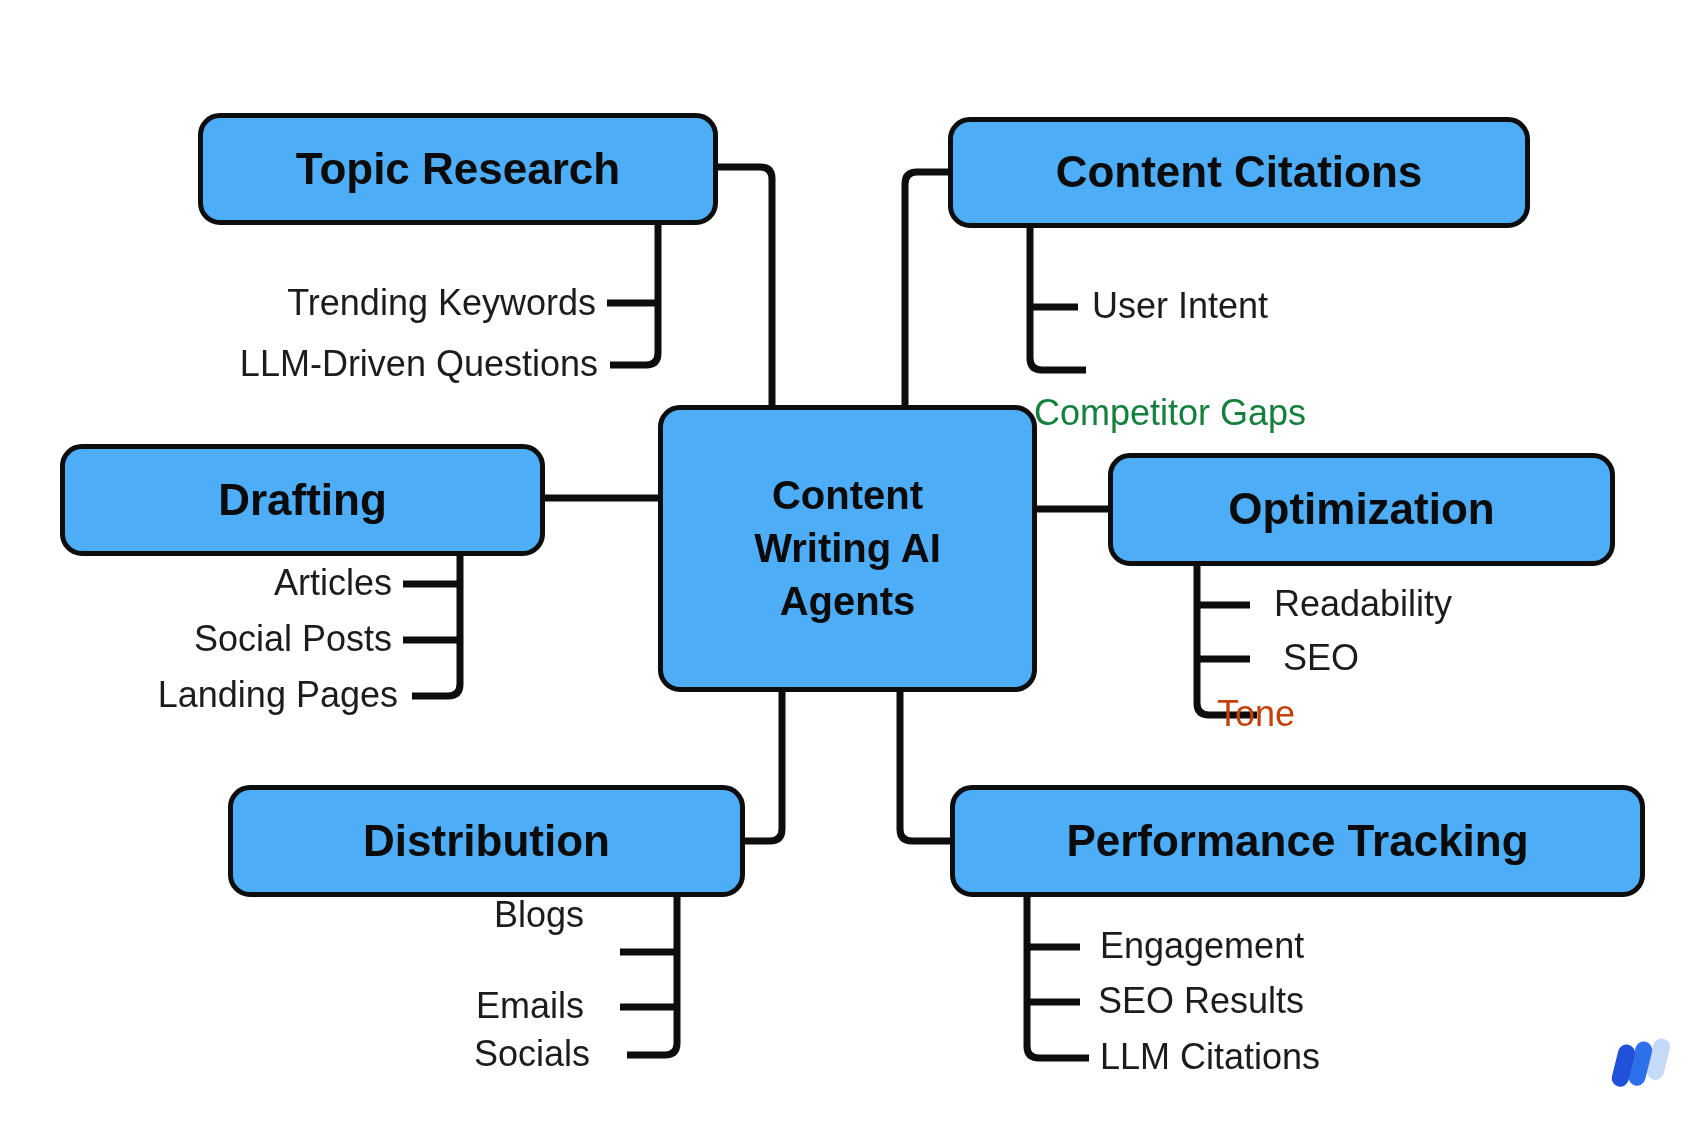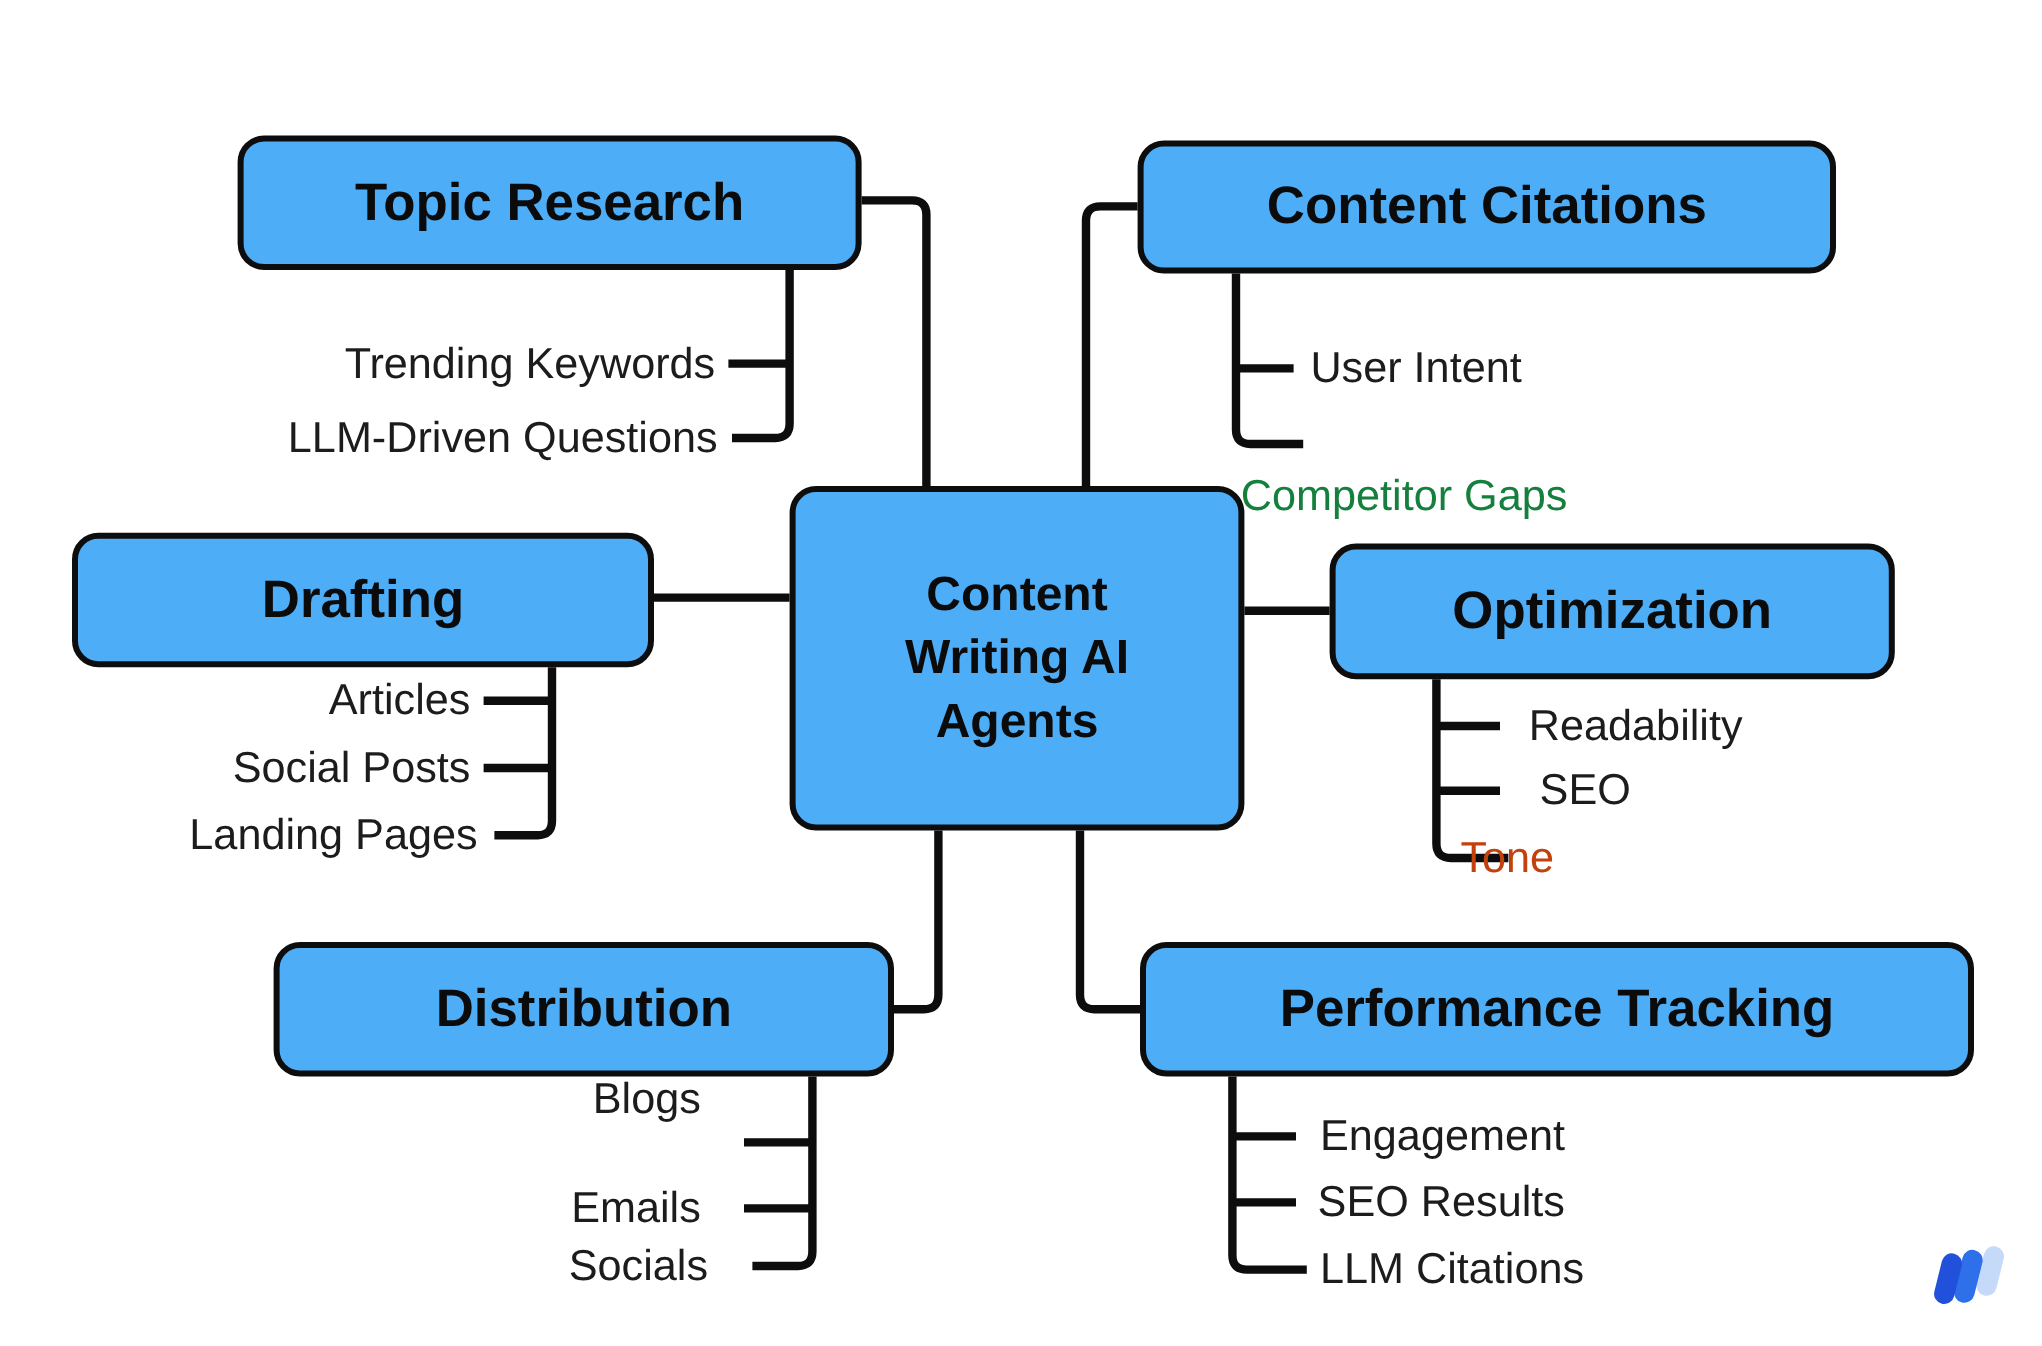--- a/index.html
+++ b/index.html
@@ -64,21 +64,21 @@
   <div id="nodes">
       <div class="node" style="left: 198px; top: 113px; width: 520px; height: 112px; background: rgb(77, 173, 247); border-color: rgb(13, 13, 13);">
         <span class="node-label" style="color: rgb(11, 11, 11);">Topic Research</span>
       </div>
       <div class="node" style="left: 948px; top: 117px; width: 582px; height: 111px; background: rgb(77, 173, 247); border-color: rgb(13, 13, 13);">
         <span class="node-label" style="color: rgb(11, 11, 11);">Content Citations</span>
       </div>
       <div class="node" style="left: 60px; top: 444px; width: 485px; height: 112px; background: rgb(77, 173, 247); border-color: rgb(13, 13, 13);">
         <span class="node-label" style="color: rgb(11, 11, 11);">Drafting</span>
       </div>
-      <div class="node" style="left: 1108px; top: 453px; width: 471px; height: 113px; background: rgb(77, 173, 247); border-color: rgb(13, 13, 13);">
+      <div class="node" style="left: 1108px; top: 453px; width: 507px; height: 113px; background: rgb(77, 173, 247); border-color: rgb(13, 13, 13);">
         <span class="node-label" style="color: rgb(11, 11, 11);">Optimization</span>
       </div>
       <div class="node" style="left: 228px; top: 785px; width: 517px; height: 112px; background: rgb(77, 173, 247); border-color: rgb(13, 13, 13);">
         <span class="node-label" style="color: rgb(11, 11, 11);">Distribution</span>
       </div>
       <div class="node" style="left: 950px; top: 785px; width: 695px; height: 112px; background: rgb(77, 173, 247); border-color: rgb(13, 13, 13);">
         <span class="node-label" style="color: rgb(11, 11, 11);">Performance Tracking</span>
       </div>
       <div class="node center" style="left: 658px; top: 405px; width: 379px; height: 287px; background: rgb(77, 173, 247); border-color: rgb(13, 13, 13); align-items: center;">
         <span class="node-label" style="color: rgb(11, 11, 11);">Content

